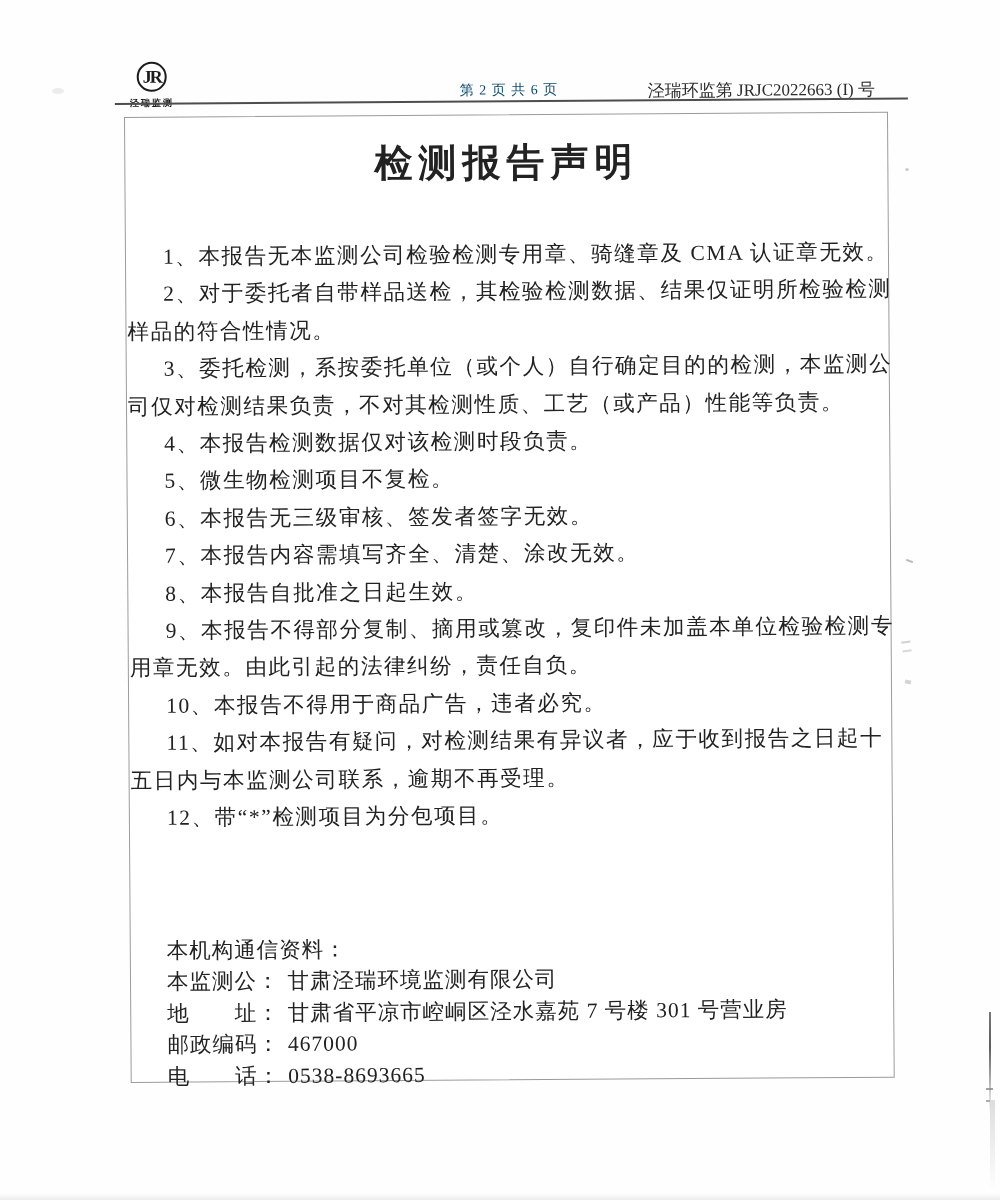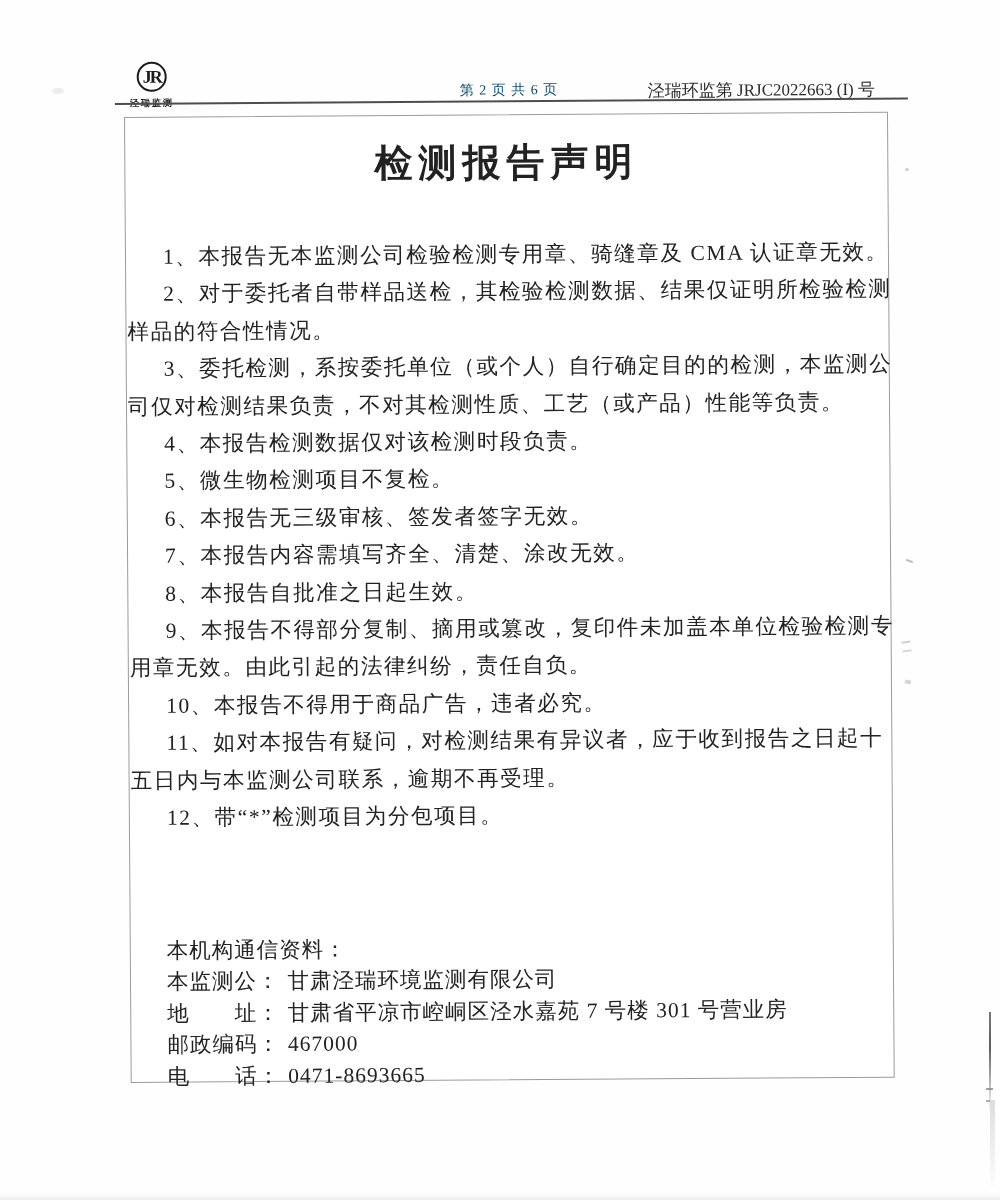--- a/index.html
+++ b/index.html
@@ -201,21 +201,21 @@
         <p>
           <span class="label">本监测公：</span><span class="value">甘肃泾瑞环境监测有限公司</span>
         </p>
         <p>
           <span class="label">地　　址：</span><span class="value">甘肃省平凉市崆峒区泾水嘉苑 7 号楼 301 号营业房</span>
         </p>
         <p>
           <span class="label">邮政编码：</span><span class="value">467000</span>
         </p>
         <p>
-          <span class="label">电　　话：</span><span class="value">0471-8693665</span>
+          <span class="label">电　　话：</span><span class="value">0538-8693665</span>
         </p>
       </div>
     </div>
   </div>
 
   <div class="artifact smudge"></div>
   <div class="artifact speck-a"></div>
   <div class="artifact speck-b"></div>
   <div class="artifact speck-c"></div>
   <div class="artifact speck-d"></div>

